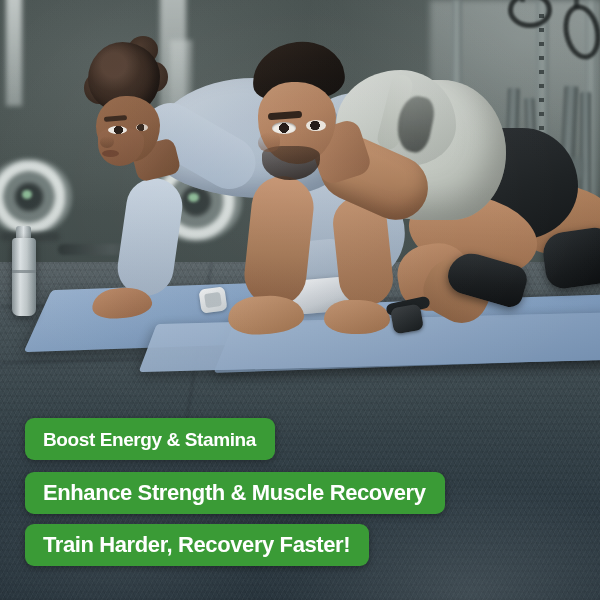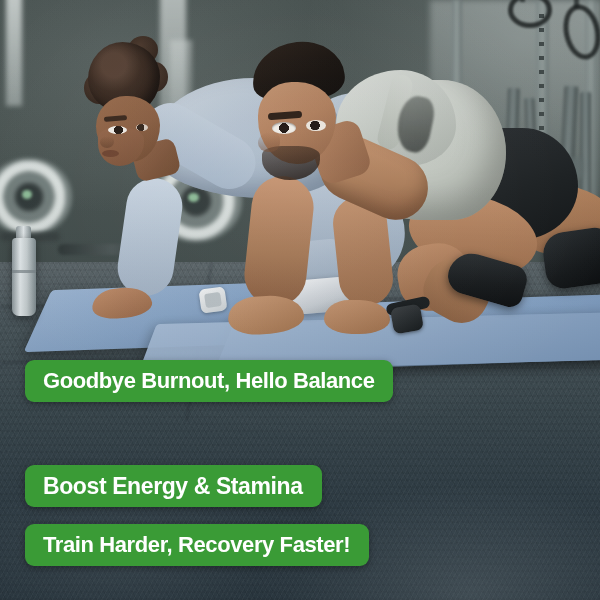--- a/index.html
+++ b/index.html
@@ -508,21 +508,21 @@
     font-family: "Liberation Sans", sans-serif;
     font-weight: bold;
     font-size: 22px;
     letter-spacing: -0.4px;
     white-space: nowrap;
     box-shadow: 0 2px 7px rgba(0,0,0,.35);
     pointer-events: auto;
     line-height: 1;
   }
   .badge-1 { top: 360px; }
-  .badge-2 { top: 418px; font-size: 23px; margin-top: 47px; }
+  .badge-2 { top: 418px; font-size: 19px; }
   .badge-3 { top: 472px; font-size: 22px; }
   .badge-4 { top: 524px; font-size: 22px; }
 </style>
 </head>
 <body>
 
 <div id="ad-canvas">
 
   <div class="photo">
 
@@ -626,18 +626,18 @@
       <div class="m-brow"></div>
       <div class="m-eye-l"></div>
       <div class="m-eye-r"></div>
       <div class="m-nose"></div>
     </div>
 
     <div class="photo-grade"></div>
   </div>
 
   <div class="badges">
-    <div class="badge badge-1">Goodbye Burnout, Hello Balance</div>
     <div class="badge badge-2">Boost Energy &amp; Stamina</div>
+    <div class="badge badge-3">Enhance Strength &amp; Muscle Recovery</div>
     <div class="badge badge-4">Train Harder, Recovery Faster!</div>
   </div>
 
 </div>
 
 </body></html>

